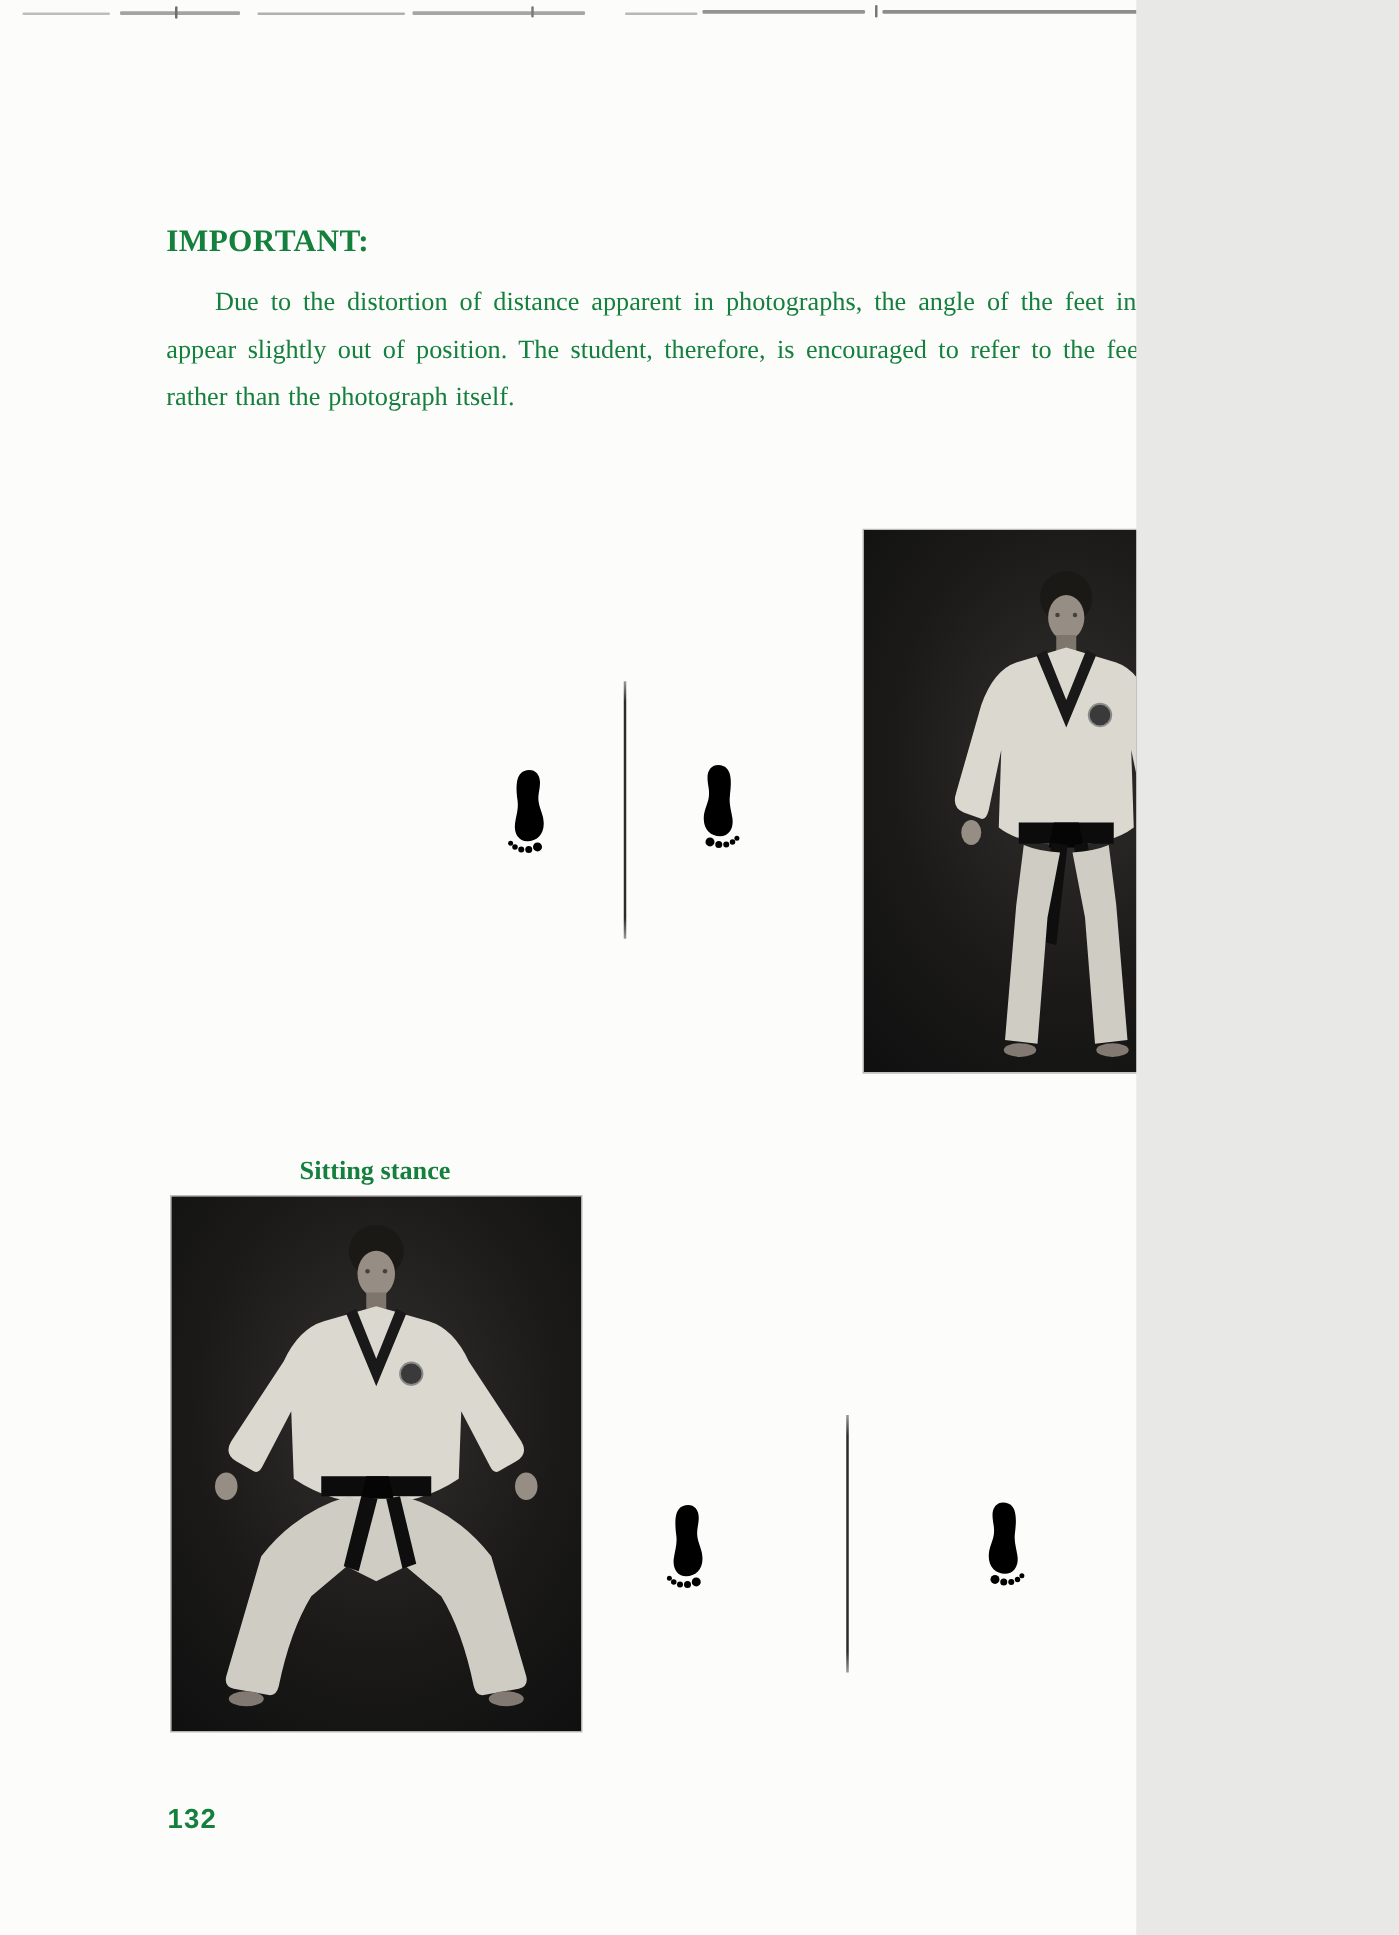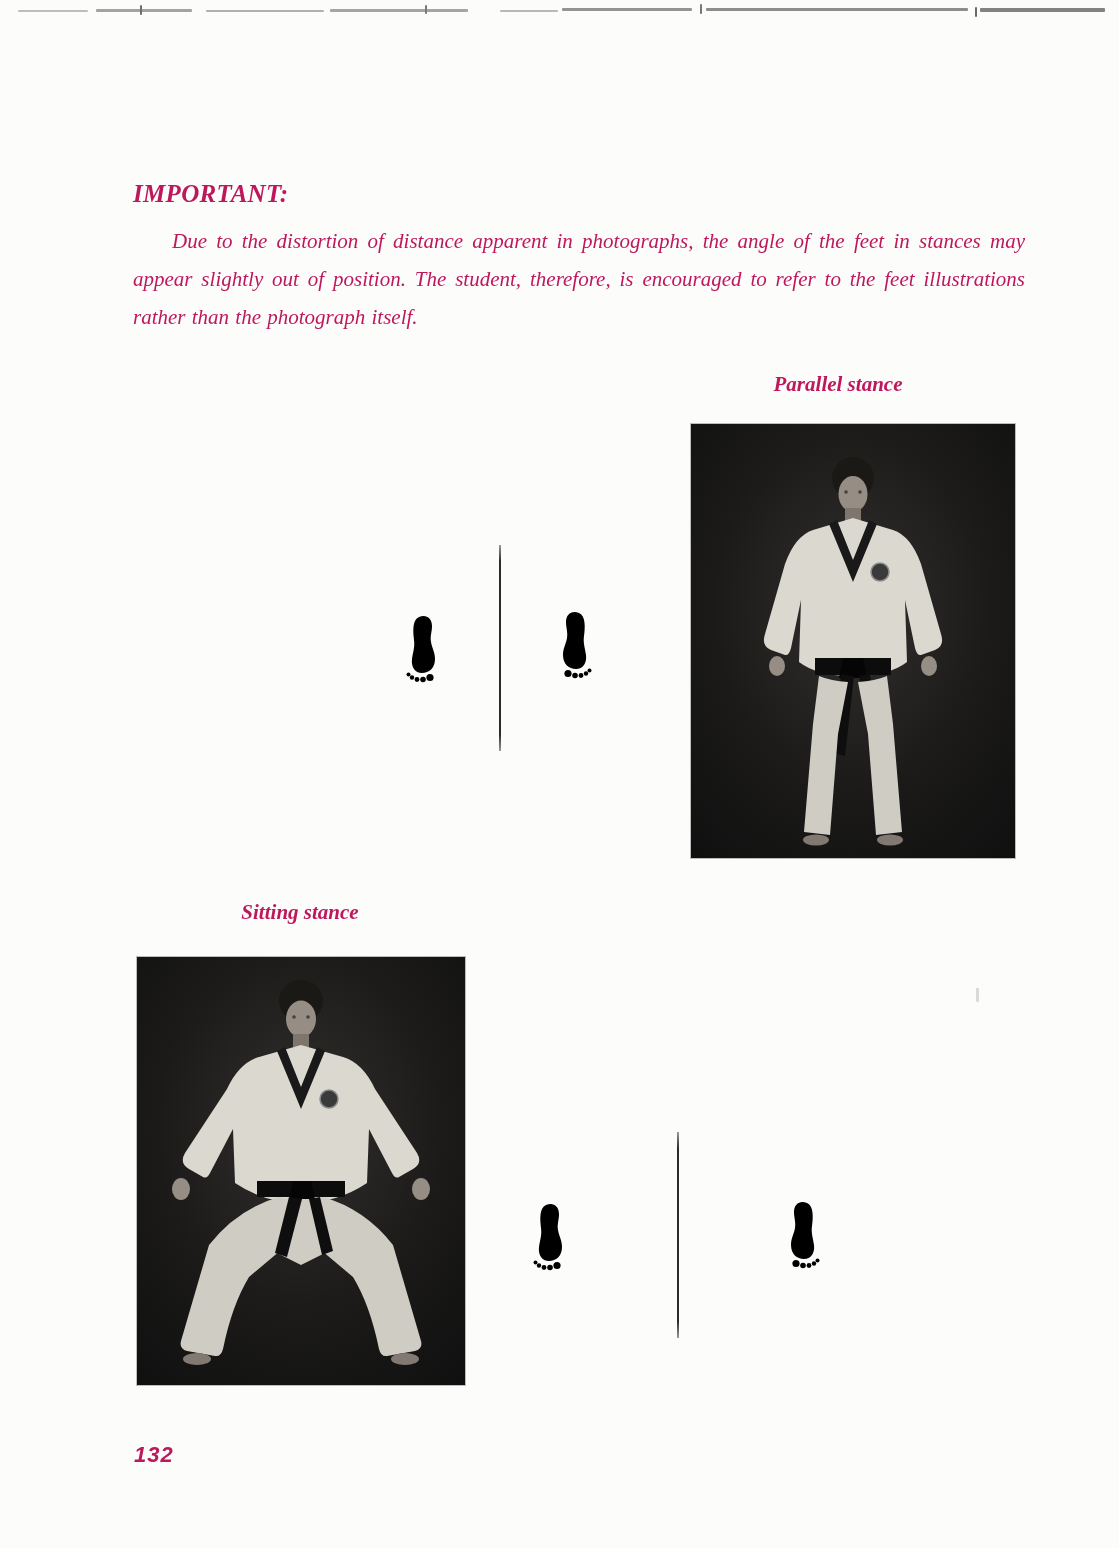--- a/index.html
+++ b/index.html
@@ -1,23 +1,22 @@
 <!DOCTYPE html>
 <html><head>
 <meta charset="utf-8">
 <style>
   html,body{margin:0;padding:0;background:#e8e8e6;}
   .page{
     position:relative;
-    width:1119px;height:1548px;
+    width:909px;height:1548px;
     background:#fcfcfb;
     font-family:"Liberation Serif","DejaVu Serif",serif;
-    color:#be185d;
+    color:#15803d;
     overflow:hidden;
-    font-style:italic;
   }
   .abs{position:absolute;}
   
   .scan-mark{position:absolute;border-radius:1px;}
   
   .heading{
     font-weight:bold;font-size:25px;letter-spacing:.3px;
     margin:0;
   }
   .body-par{
@@ -64,21 +63,20 @@
     <span class="scan-mark" style="left:975px;top:7px;width:2px;height:10px;background:#696969;"></span>
     <span class="scan-mark" style="left:980px;top:8px;width:125px;height:4px;background:#828282;"></span>
   </div>
 
   <span class="scan-mark" style="left:976px;top:988px;width:3px;height:14px;background:#d9d9d7;"></span>
 
   <h2 class="heading abs" style="left:133px;top:180px;">IMPORTANT:</h2>
 
   <p class="body-par abs" style="left:133px;top:222px;">Due to the distortion of distance apparent in photographs, the angle of the feet in stances may appear slightly out of position. The student, therefore, is encouraged to refer to the feet illustrations rather than the photograph itself.</p>
 
-  <p class="fig-label abs" style="left:698px;top:372px;width:280px;">Parallel stance</p>
 
   <div class="abs" style="left:691px;top:424px;">
     <svg class="photo" width="324" height="434" viewBox="0 0 324 434" role="img">
       <defs>
         <radialGradient id="pg1" cx="50%" cy="42%" r="78%">
           <stop offset="0%" stop-color="#31302d"></stop>
           <stop offset="55%" stop-color="#1b1a19"></stop>
           <stop offset="100%" stop-color="#0f0f0f"></stop>
         </radialGradient>
       </defs>
@@ -118,21 +116,21 @@
   <div>
     <div class="divider abs" style="left:499px;top:545px;height:206px;"></div>
     <svg class="fp abs" style="left:406px;top:614px;" width="34" height="72" viewBox="0 0 34 72">
         <use href="#footprint"></use>
       </svg>
     <svg class="fp mirror abs" style="left:558px;top:610px;" width="34" height="72" viewBox="0 0 34 72">
         <use href="#footprint"></use>
       </svg>
   </div>
 
-  <p class="fig-label abs" style="left:140px;top:900px;width:320px;">Sitting stance</p>
+  <p class="fig-label abs" style="left:140px;top:924px;width:320px;">Sitting stance</p>
 
   <div class="abs" style="left:137px;top:957px;">
     <svg class="photo" width="328" height="428" viewBox="0 0 328 428" role="img">
       <defs>
         <radialGradient id="pg2" cx="50%" cy="40%" r="80%">
           <stop offset="0%" stop-color="#31302d"></stop>
           <stop offset="55%" stop-color="#1b1a19"></stop>
           <stop offset="100%" stop-color="#0f0f0f"></stop>
         </radialGradient>
       </defs>

